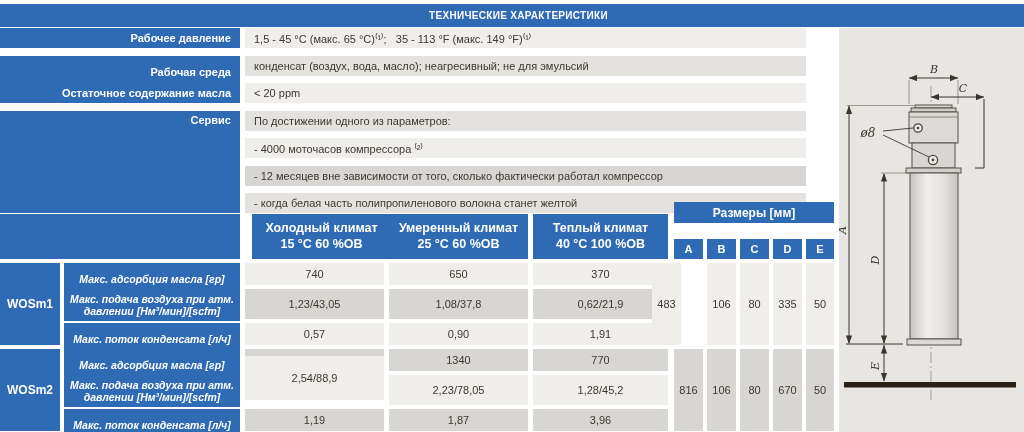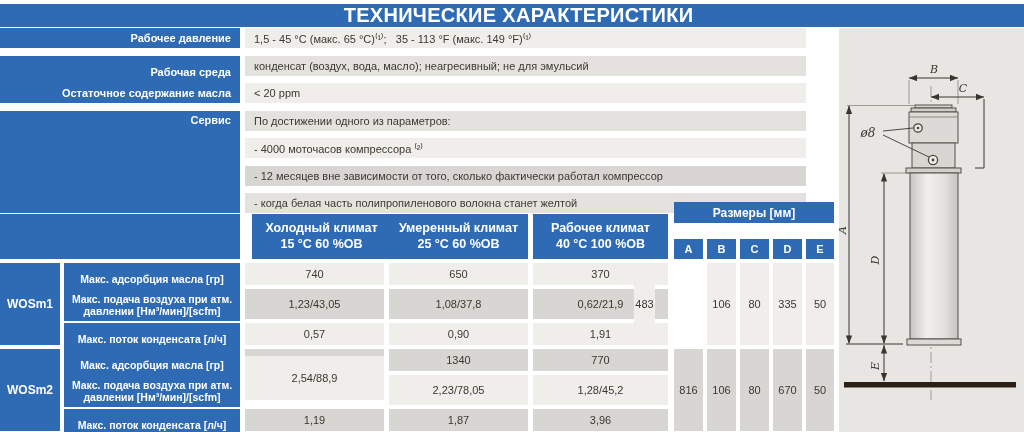--- a/index.html
+++ b/index.html
@@ -9,24 +9,24 @@
   .blue{background:#2f6bb4;color:#ffffff;font-weight:bold;}
   .light{background:#efeeeb;}
   .mid{background:#e4e2de;}
   .dark{background:#d8d6d2;}
   .val{color:#3d3731;font-size:11px;}
   .left{justify-content:flex-start;padding-left:9px;}
   .right{justify-content:flex-end;padding-right:9px;text-align:right;}
   .lbl{font-size:11px;}
   .banner{position:absolute;left:0;top:4px;width:1024px;height:23px;background:#2f6bb4;
           display:flex;align-items:center;justify-content:center;}
-  .banner span{color:#fff;font-weight:bold;font-size:20px;letter-spacing:.3px;margin-left:13px;}
+  .banner span{color:#fff;font-weight:bold;font-size:10px;letter-spacing:.3px;margin-left:13px;}
   .climate{flex-direction:column;line-height:1.25;font-size:12.5px;text-align:center;}
   .model{font-size:12px;}
-  .rowlbl{font-size:10.5px;line-height:1.15;text-align:center;padding:16px 4px;}
+  .rowlbl{font-size:10.5px;line-height:1.15;text-align:center;padding:16px 4px;font-style:italic;}
   .dimv{font-size:11px;color:#3d3731;}
   .panel{position:absolute;left:839px;top:28px;width:185px;height:404px;background:#e7e6e3;}
 </style>
 </head>
 <body>
 
 <div class="page">
 
   <div class="banner">
     <span>ТЕХНИЧЕСКИЕ ХАРАКТЕРИСТИКИ</span>
@@ -73,21 +73,21 @@
 
   <div class="cell blue climate" style="left:252px;top:214px;width:139px;height:45px">
     <span>Холодный климат</span>
     <span>15 °C 60 %ОВ</span>
   </div>
   <div class="cell blue climate" style="left:389px;top:214px;width:139px;height:45px">
     <span>Умеренный климат</span>
     <span>25 °C 60 %ОВ</span>
   </div>
   <div class="cell blue climate" style="left:533px;top:214px;width:135px;height:45px">
-    <span>Рабочее климат</span>
+    <span>Теплый климат</span>
     <span>40 °C 100 %ОВ</span>
   </div>
 
   <div class="cell blue" style="left:674px;top:202px;width:160px;height:21px;font-size:12px">
       <span>Размеры [мм]</span>
     </div>
   <div class="cell blue" style="left:674px;top:239px;width:29px;height:20px;font-size:11px">
       <span>A</span>
     </div>
   <div class="cell blue" style="left:707px;top:239px;width:29px;height:20px;font-size:11px">
@@ -139,21 +139,21 @@
   <div class="cell light val" style="left:245px;top:323px;width:139px;height:22px">
       <span>0,57</span>
     </div>
   <div class="cell light val" style="left:389px;top:323px;width:139px;height:22px">
       <span>0,90</span>
     </div>
   <div class="cell light val" style="left:533px;top:323px;width:135px;height:22px">
       <span>1,91</span>
     </div>
 
-  <div class="cell light dimv" style="left:634px;top:263px;width:21px;height:82px">
+  <div class="cell light dimv" style="left:652px;top:263px;width:29px;height:82px">
       <span>483</span>
     </div>
   <div class="cell light dimv" style="left:707px;top:263px;width:29px;height:82px">
       <span>106</span>
     </div>
   <div class="cell light dimv" style="left:740px;top:263px;width:29px;height:82px">
       <span>80</span>
     </div>
   <div class="cell light dimv" style="left:773px;top:263px;width:29px;height:82px">
       <span>335</span>

